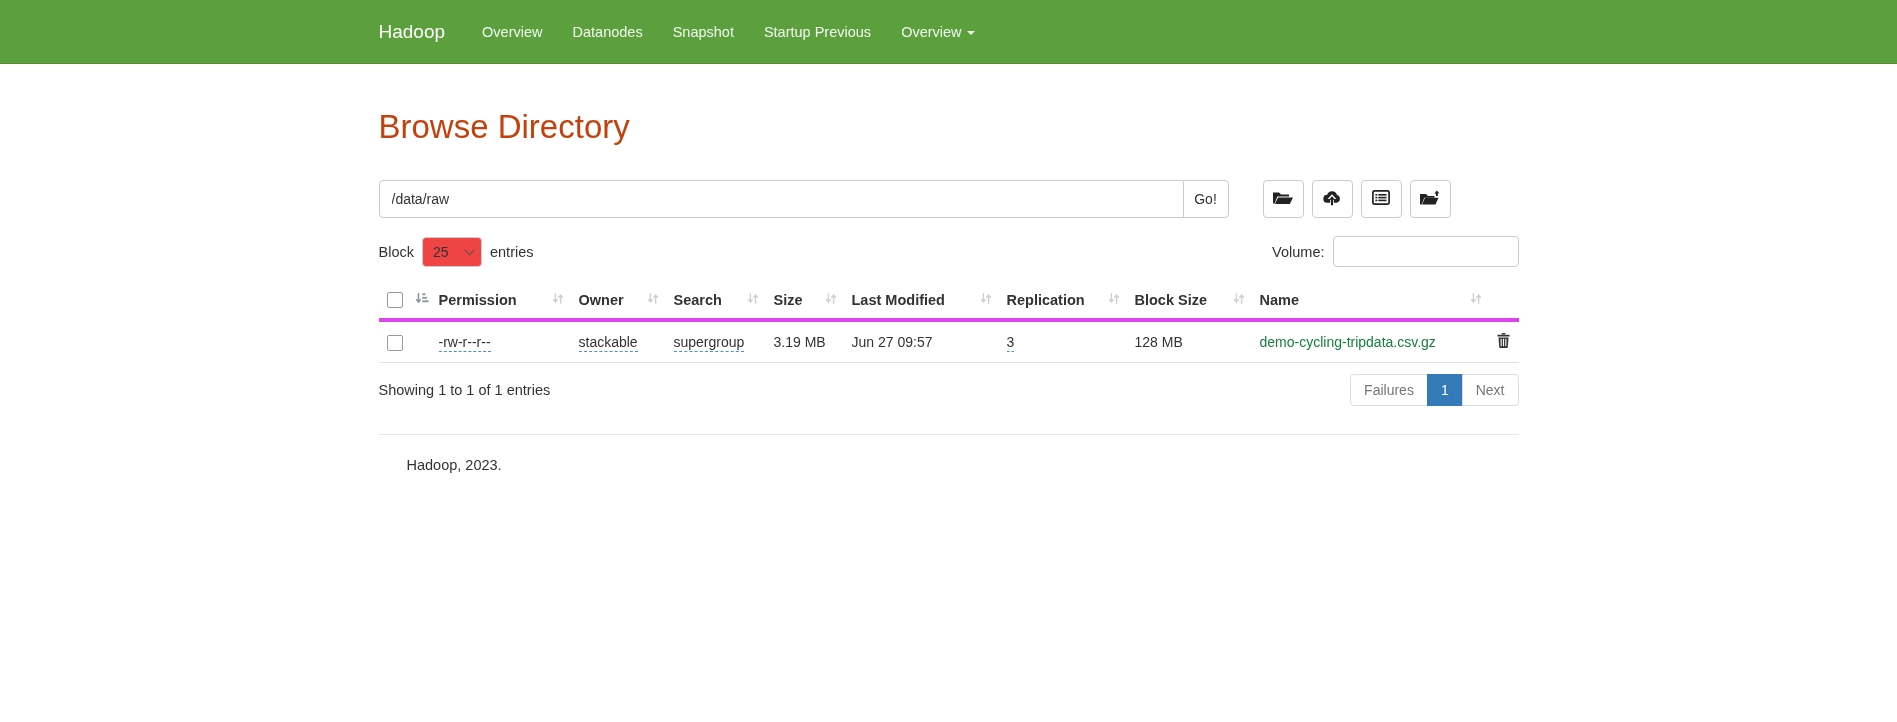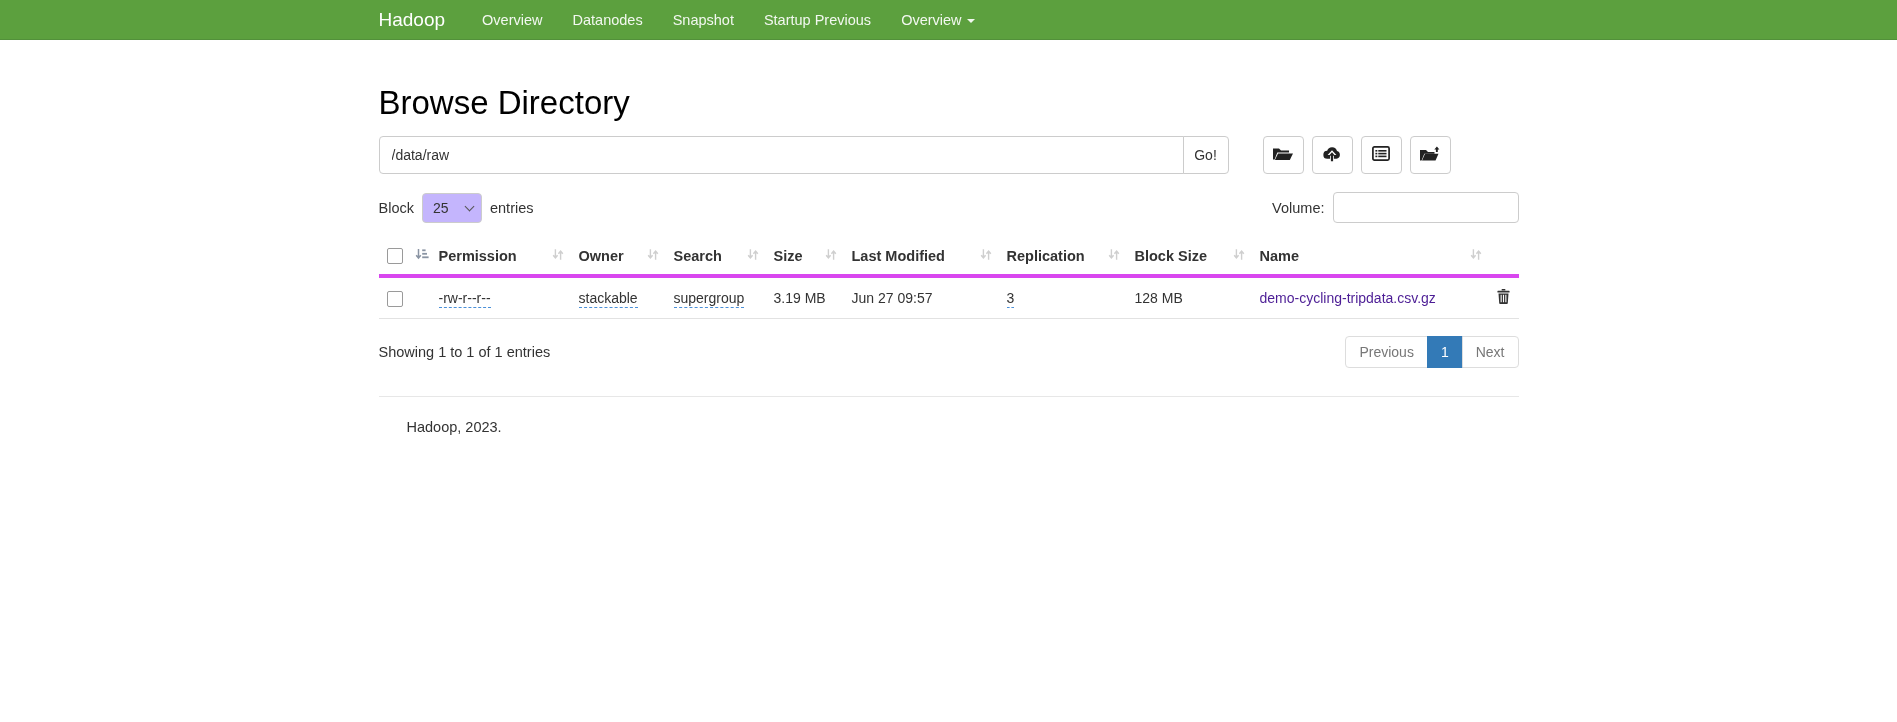--- a/index.html
+++ b/index.html
@@ -7,21 +7,21 @@
   body {
     width: 1897px; height: 722px;
     background: #fff;
     font-family: "Liberation Sans", sans-serif;
     font-size: 14px;
     color: #333;
     overflow: hidden;
   }
   
   .navbar {
-    height: 40px;
+    height: 64px;
     background: #5ca03e;
     border-bottom: 1px solid #52903a;
   }
   .navbar-inner {
     width: 1170px; margin: 0 auto; padding: 0 15px;
     height: 100%;
     display: flex; align-items: center;
   }
   .brand {
     color: #ffffff; font-size: 19px;
@@ -42,21 +42,21 @@
     width: 0; height: 0;
     margin-left: 5px; vertical-align: middle;
     border-left: 4px solid transparent;
     border-right: 4px solid transparent;
     border-top: 4px solid rgba(255,255,255,0.92);
   }
   
   .container { width: 1140px; margin: 0 auto; }
   h1.page-title {
     font-size: 33px; font-weight: 500;
-    margin: 44px 0 14px 0; color: #000000;
+    margin: 44px 0 34px 0; color: #c2410c;
   }
   
   .path-row { display: flex; align-items: flex-start; margin-bottom: 18px; }
   .input-group { display: flex; width: 850px; }
   .path-input {
     flex: 1; height: 38px;
     border: 1px solid #ccc; border-radius: 4px 0 0 4px;
     padding: 0 12px; font-size: 14px; color: #333;
     font-family: "Liberation Sans", sans-serif;
     outline: none;
@@ -80,21 +80,21 @@
   
   .dt-controls {
     display: flex; justify-content: space-between; align-items: center;
     margin-top: 8px;
   }
   .show-entries { display: flex; align-items: center; gap: 8px; font-size: 14.5px; }
   .select-wrap { position: relative; display: inline-block; }
   .page-size-select {
     width: 60px; height: 30px;
     border: 1px solid #ccc; border-radius: 4px;
-    background: #c4b5fd; color: #333;
+    background: #ef4444; color: #333;
     font-size: 14px; padding: 0 20px 0 10px;
     appearance: none; -webkit-appearance: none;
     font-family: "Liberation Sans", sans-serif;
     cursor: pointer;
   }
   .select-chevron {
     position: absolute; right: 9px; top: 10px;
     width: 7px; height: 7px;
     border-right: 1.6px solid #555; border-bottom: 1.6px solid #555;
     transform: rotate(45deg);
@@ -133,26 +133,26 @@
     appearance: none; -webkit-appearance: none;
     width: 16px; height: 16px;
     border: 1px solid #9a9a9a; border-radius: 2px;
     background: #fff; margin: 0; cursor: pointer;
     vertical-align: middle;
   }
   .editable {
     border-bottom: 1px dashed #4a90d9;
     cursor: pointer; padding-bottom: 1px;
   }
-  .file-link { color: #4c1d95; text-decoration: none; cursor: pointer; }
+  .file-link { color: #15803d; text-decoration: none; cursor: pointer; }
   .trash-btn { background: none; border: none; padding: 0; cursor: pointer; }
   
   .dt-footer {
     display: flex; justify-content: space-between; align-items: center;
-    margin-top: 17px;
+    margin-top: 11px;
   }
   .dt-summary { font-size: 14.5px; color: #333; }
   .pagination { display: flex; list-style: none; margin: 0; padding: 0; }
   .pagination .page-btn {
     display: block; padding: 7px 13px;
     border: 1px solid #ddd; background: #fff;
     color: #777; font-size: 14px; cursor: pointer;
     margin-left: -1px; text-decoration: none;
   }
   .pagination .first .page-btn { border-radius: 4px 0 0 4px; margin-left: 0; }
@@ -345,21 +345,21 @@
           </button>
         </td>
       </tr>
     </tbody>
   </table>
 
   <div class="dt-footer">
     <div class="dt-summary">Showing 1 to 1 of 1 entries</div>
     <ul class="pagination">
       <li class="first">
-          <a class="page-btn">Previous</a>
+          <a class="page-btn">Failures</a>
         </li>
       <li class="active">
           <a class="page-btn">1</a>
         </li>
       <li class="last">
           <a class="page-btn">Next</a>
         </li>
     </ul>
   </div>
 

